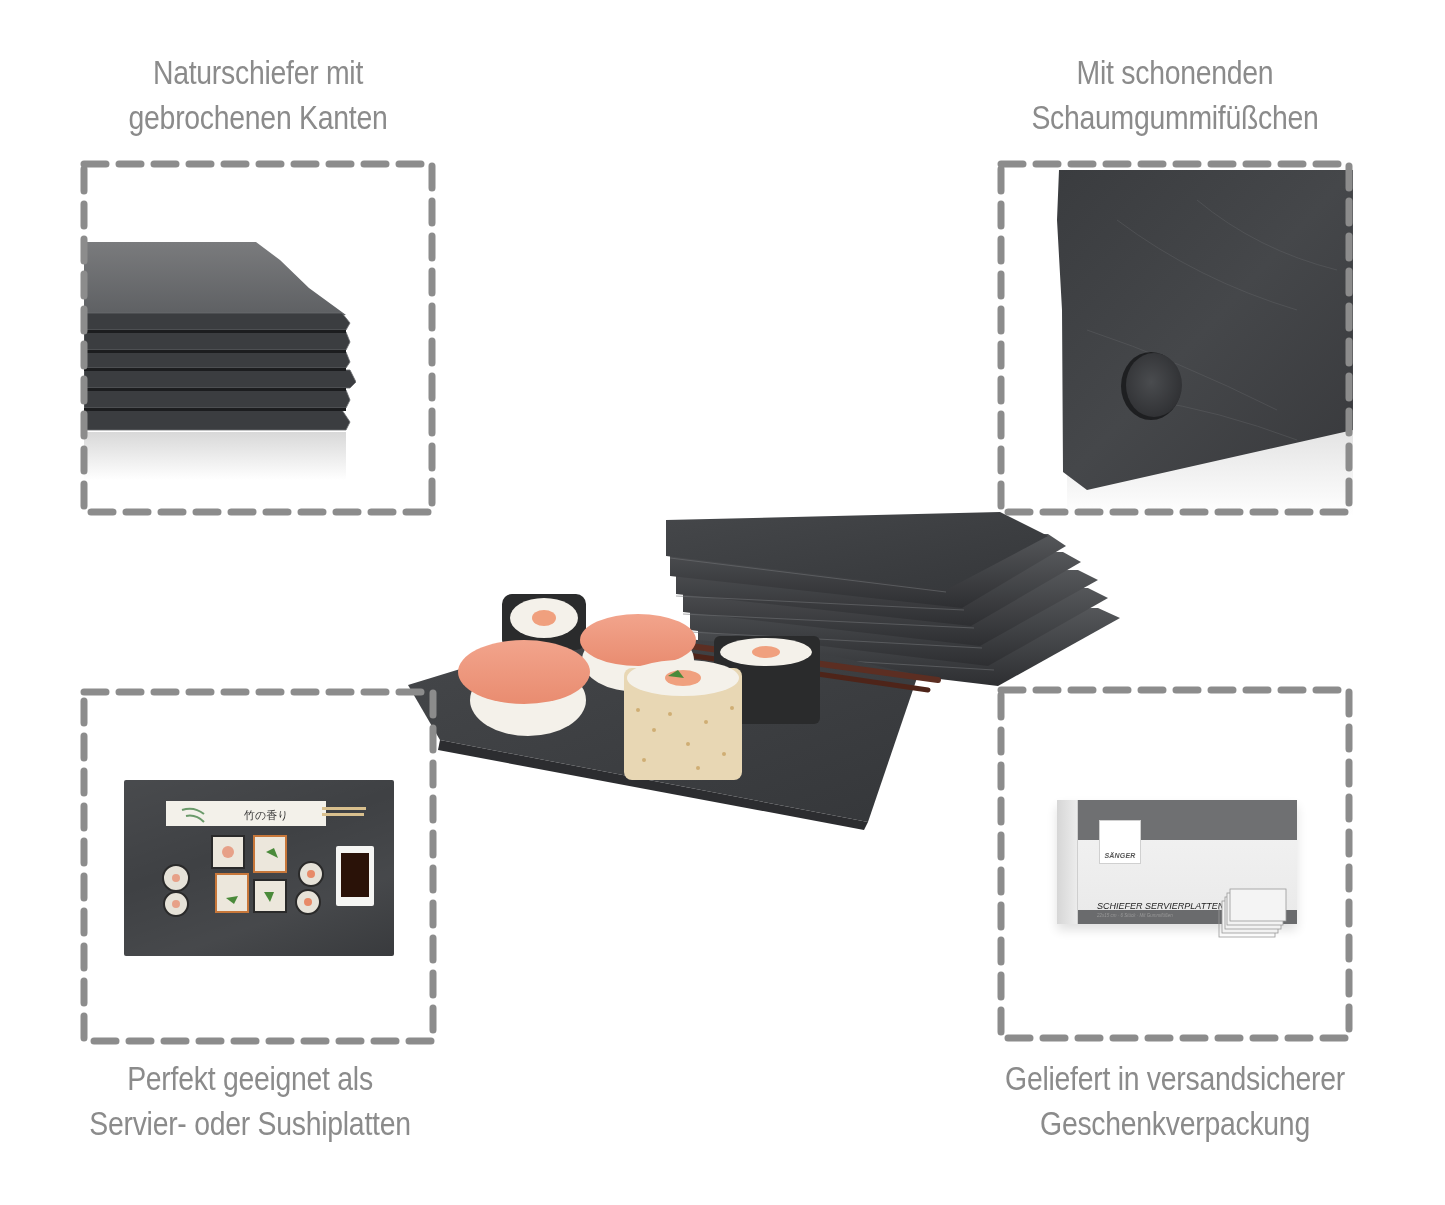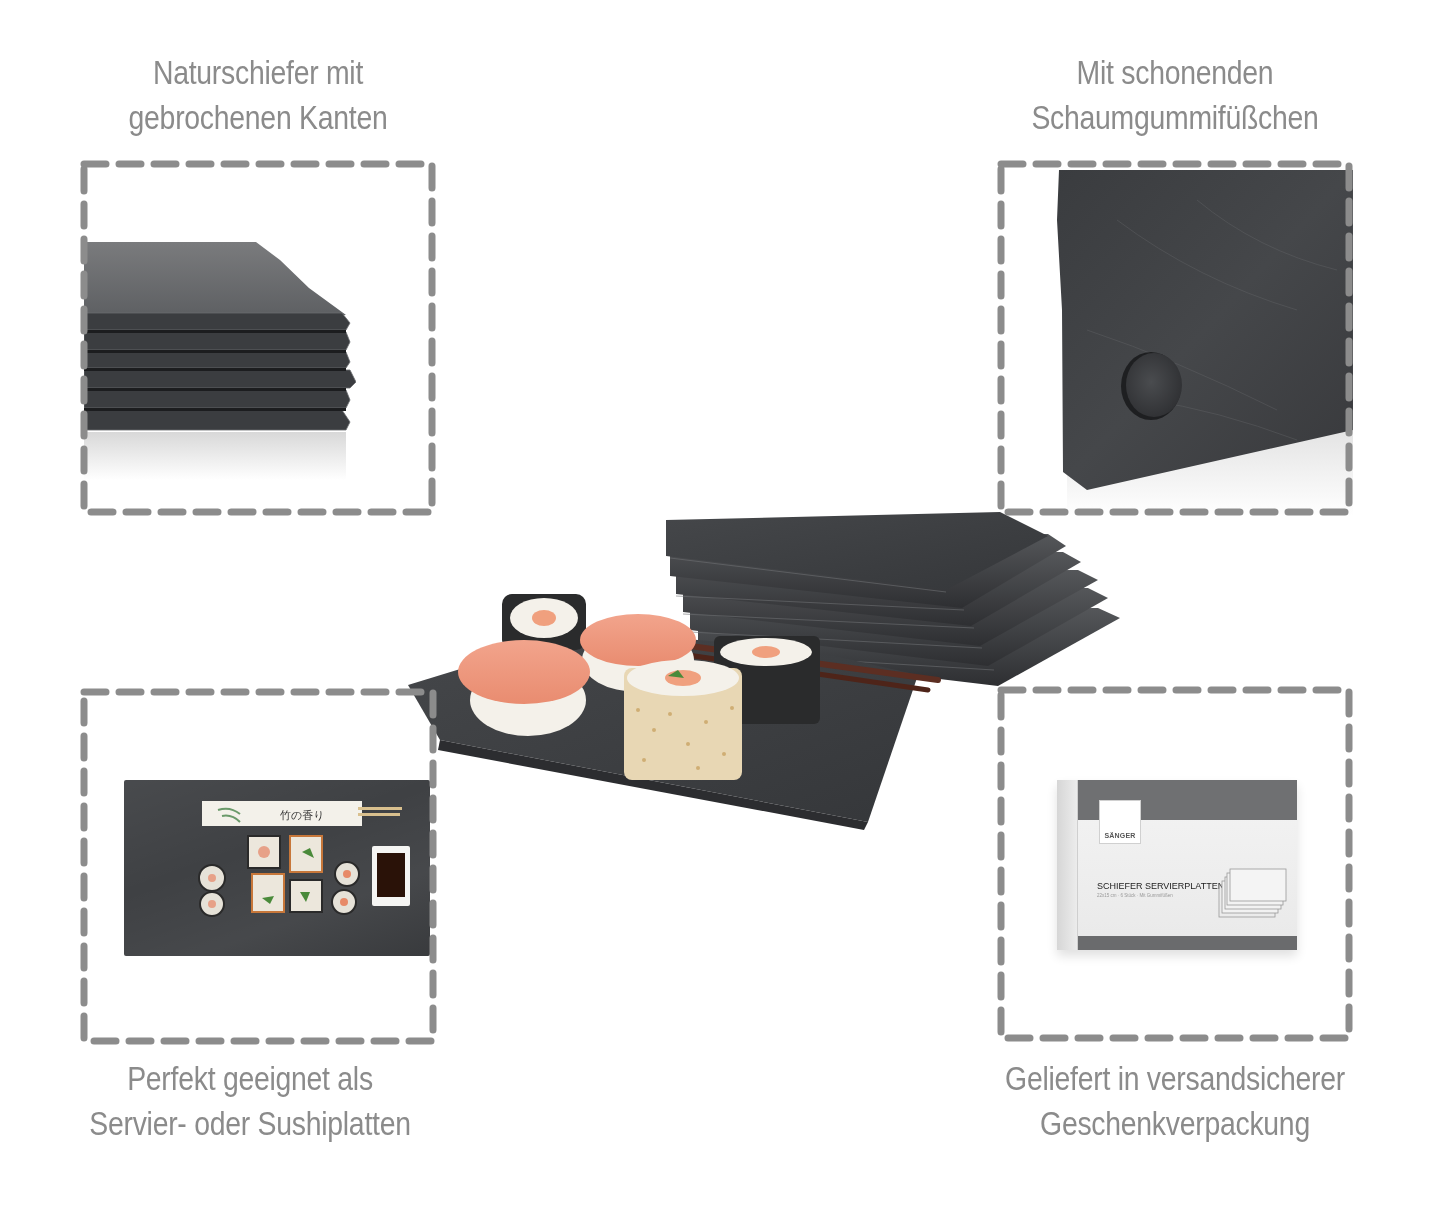--- a/index.html
+++ b/index.html
@@ -8,21 +8,21 @@
     .caption { position: absolute; text-align: center; color: #8b8b8b;
                font-size: 33px; line-height: 45px; letter-spacing: -0.3px;
                transform: scaleX(0.86); transform-origin: center top; white-space: nowrap; }
     .caption span { display: block; }
     .frame { position: absolute; box-sizing: border-box; overflow: hidden; }
     .frame svg.dash { position: absolute; left: 0; top: 0; width: 100%; height: 100%; z-index: 3; }
     .slate { position: absolute; }
     
     .slate-tex { background:
         linear-gradient(160deg, rgba(255,255,255,0.05) 0%, rgba(0,0,0,0.0) 40%, rgba(255,255,255,0.04) 70%, rgba(0,0,0,0.1) 100%),
-        #3f4144; padding-left: 36px; }
+        #3f4144; }
   </style>
 </head>
 <body>
 
 <div class="caption" style="left:58px; top:50px; width:400px;">
   <span>Naturschiefer mit</span>
   <span>gebrochenen Kanten</span>
 </div>
 <div class="caption" style="left:975px; top:50px; width:400px;">
   <span>Mit schonenden</span>
@@ -143,21 +143,21 @@
     </svg>
   </div>
   <svg class="dash" viewBox="0 0 357 357">
     <rect x="4" y="4" width="349" height="349" fill="none" stroke="#8c8c8c" stroke-width="7" stroke-linecap="round" stroke-dasharray="22 13"></rect>
   </svg>
 </div>
 
 <div class="frame" style="left:997px; top:686px; width:356px; height:356px;">
   <div style="position:absolute; left:55px; top:90px; width:250px; height:185px;">
 
-    <div style="position:absolute; left:5px; top:4px; width:240px; height:170px; background:linear-gradient(180deg,#f4f4f4 0%,#e9e9e9 100%); box-shadow: 0 6px 10px rgba(0,0,0,0.12);">
+    <div style="position:absolute; left:5px; top:24px; width:240px; height:124px; background:linear-gradient(180deg,#f4f4f4 0%,#e9e9e9 100%); box-shadow: 0 6px 10px rgba(0,0,0,0.12); font-style: italic;">
       <div style="position:absolute; left:0; top:0; width:100%; height:40px; background:#6f7072;"></div>
       <div style="position:absolute; left:0; bottom:0; width:100%; height:14px; background:#6a6b6d;"></div>
       <div style="position:absolute; left:0; top:0; width:20px; height:100%; background:linear-gradient(90deg,#d6d6d6,#ececec); border-right:1px solid #cfcfcf;"></div>
       <div style="position:absolute; left:42px; top:20px; width:40px; height:42px; background:#ffffff; border:1px solid #d0d0d0; display:flex; align-items:flex-end; justify-content:center;">
         <span style="font-size:7px; font-weight:bold; color:#555; margin-bottom:4px; letter-spacing:0.2px;">SÄNGER</span>
       </div>
       <div style="position:absolute; left:40px; top:101px; font-size:9px; color:#222; white-space:nowrap;">SCHIEFER SERVIERPLATTEN</div>
       <div style="position:absolute; left:40px; top:113px; font-size:4.5px; color:#999; white-space:nowrap;">22x15 cm · 6 Stück · Mit Gummifüßen</div>
       <svg width="70" height="60" viewBox="0 0 70 60" style="position:absolute; left:160px; top:85px;">
         <g fill="none" stroke="#999" stroke-width="0.8">

